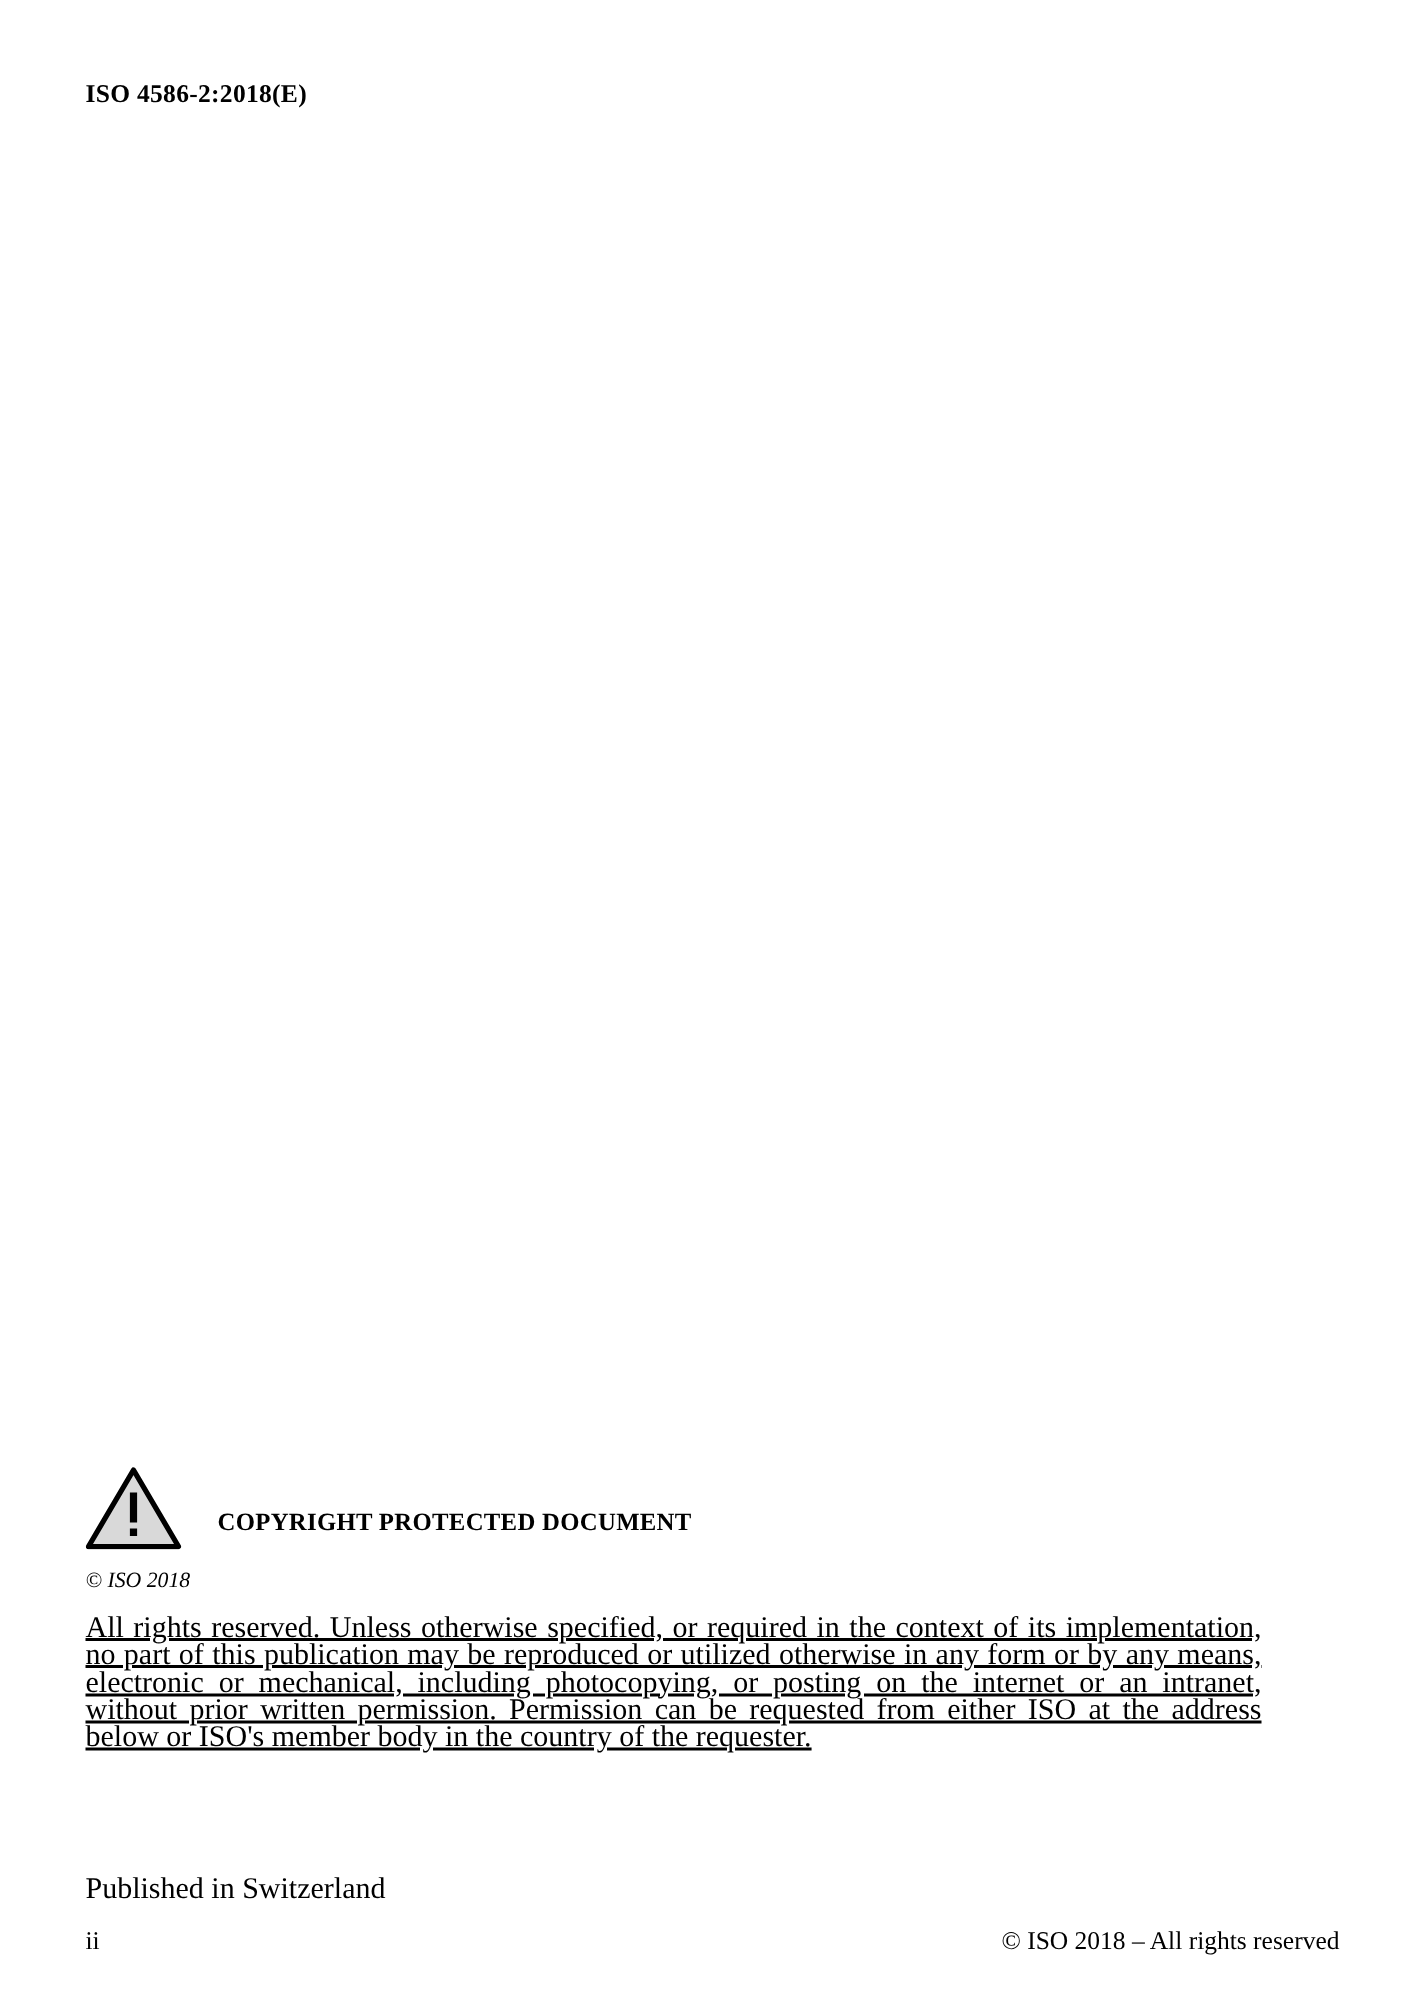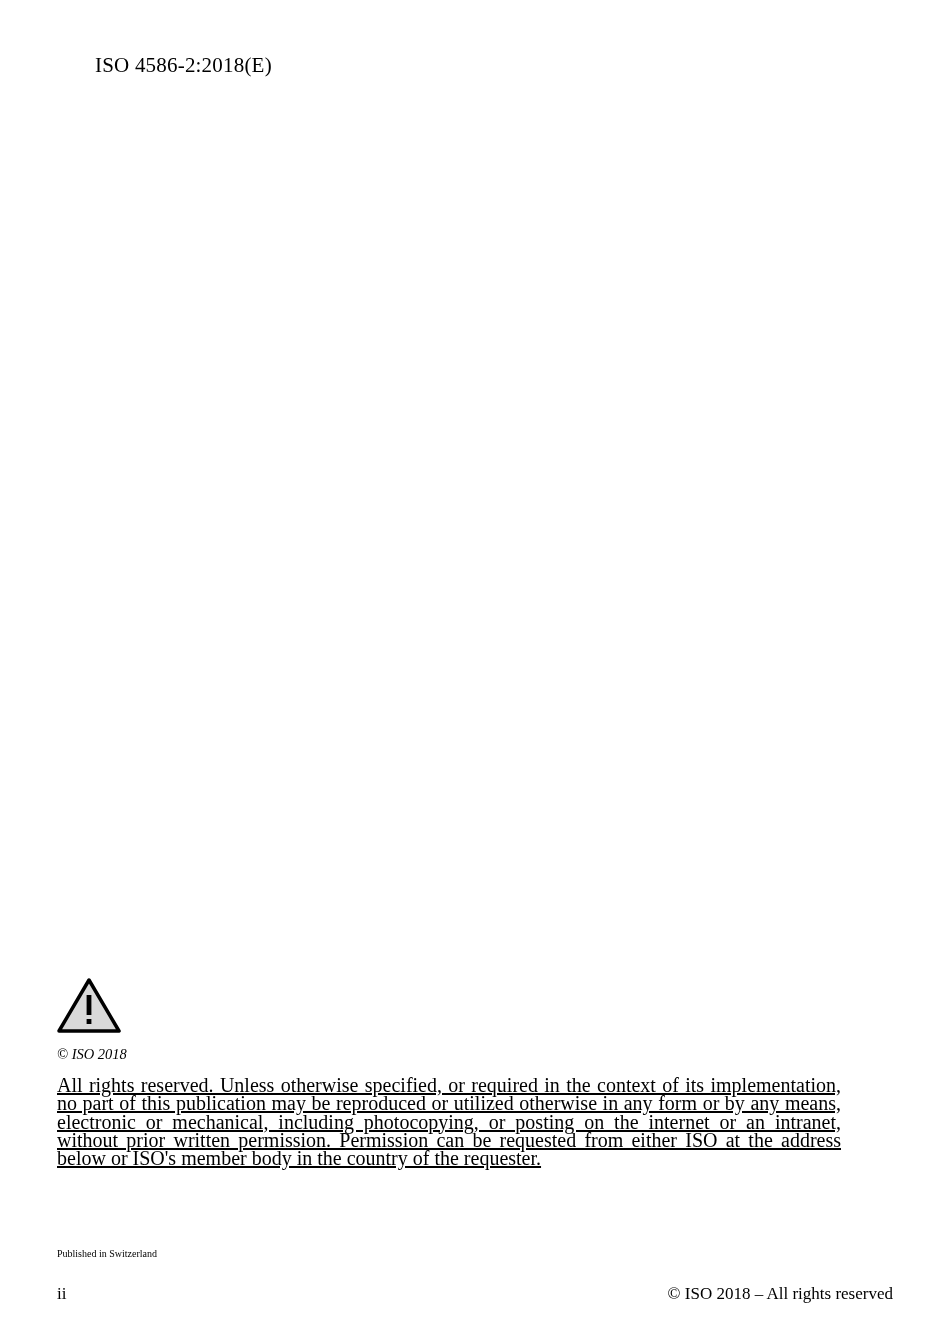--- a/index.html
+++ b/index.html
@@ -18,24 +18,23 @@
   .page {
     position: absolute;
     top: 0; left: 0;
     width: 950px;
     height: 1344px;
   }
   .header-code {
     position: absolute;
     top: 53px;
     left: 57px;
-    font-size: 21px;
-    font-weight: normal;
+    font-size: 17px;
+    font-weight: bold;
     letter-spacing: 0.2px;
-    margin-left: 38px;
   }
 
   
   .copyright-block {
     position: absolute;
     left: 57px;
     top: 978px;
     width: 784px;
   }
   .cp-banner {
@@ -81,21 +80,21 @@
     font-size: 14.5px;
     line-height: 16.2px;
   }
   .cp-address div {
     white-space: nowrap;
   }
   .cp-published {
     position: absolute;
     left: 0px;
     top: 270px;
-    font-size: 10px;
+    font-size: 20px;
   }
 
   
   .footer-left {
     position: absolute;
     left: 57px;
     top: 1284px;
     font-size: 17px;
   }
   .footer-right {
@@ -113,20 +112,21 @@
   <div class="header-code">ISO 4586-2:2018(E)</div>
 
   <div class="copyright-block">
 
     <div class="cp-banner">
       <svg class="warn-icon" viewBox="0 0 64 55" aria-hidden="true">
         <polygon points="32,2 62,53 2,53" fill="#d9d9d9" stroke="#000000" stroke-width="3.5" stroke-linejoin="round"></polygon>
         <rect x="29.6" y="17" width="4.8" height="20" fill="#000000"></rect>
         <rect x="29.6" y="41" width="4.8" height="5" fill="#000000"></rect>
       </svg>
+      <div class="cp-title">COPYRIGHT PROTECTED DOCUMENT</div>
     </div>
 
     <div class="cp-year">©  ISO 2018</div>
 
     <div class="cp-para">All rights reserved. Unless otherwise specified, or required in the context of its implementation, no part of this publication may be reproduced or utilized otherwise in any form or by any means, electronic or mechanical, including photocopying, or posting on the internet or an intranet, without prior written permission. Permission can be requested from either ISO at the address below or ISO's member body in the country of the requester.</div>
 
 
     <div class="cp-published">Published in Switzerland</div>
   </div>
 

